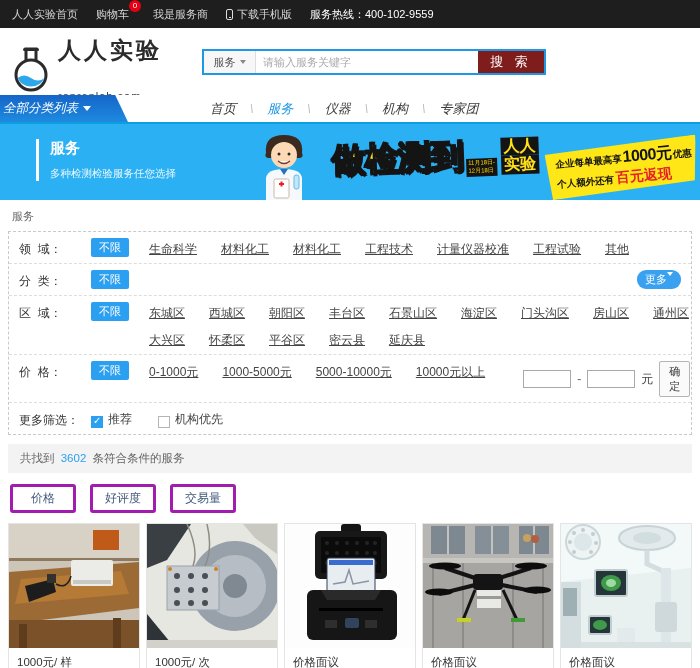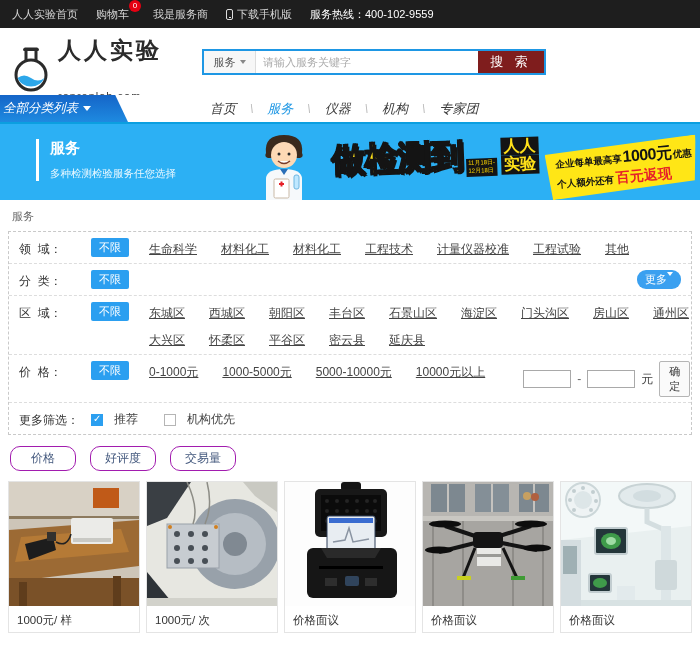--- a/index.html
+++ b/index.html
@@ -83,32 +83,32 @@
   .f-line + .f-line { margin-top: 7px; }
   .more-btn { margin-left: auto; background: #3aa0f0; color: #fff; font-size: 11px; padding: 2px 8px; border-radius: 9px;
               cursor: pointer; display: flex; align-items: flex-start; flex-shrink: 0; }
   .tri-down-xs { width: 0; height: 0; border-left: 3px solid transparent; border-right: 3px solid transparent; border-top: 4px solid #fff; }
   .price-extra { display: flex; align-items: center; gap: 6px; margin-left: 14px; padding-top: 0; }
   .p-input { width: 48px; height: 18px; border: 1px solid #a9a9a9; font-size: 11px; padding: 0 3px; outline: none; }
   .p-dash { color: #666; }
   .p-unit { color: #444; }
   .confirm-btn { border: 1px solid #b5b5b5; background: #fafafa; color: #333; font-size: 11px; padding: 2px 9px;
                  border-radius: 2px; cursor: pointer; font-family: Liberation Sans, sans-serif; }
-  .cb-item { display: flex; align-items: center; gap: 11px; margin-right: 26px; padding-top: 2px; cursor: pointer; }
+  .cb-item { display: flex; align-items: flex-end; gap: 5px; margin-right: 26px; padding-top: 2px; cursor: pointer; }
   .cb { width: 12px; height: 12px; border: 1px solid #b5b5b5; background: #fff; display: inline-block; position: relative; }
   .cb.checked { background: #2b9ff0; border-color: #2b9ff0; }
   .cb.checked::after { content: "✓"; position: absolute; left: 1px; top: -2px; color: #fff; font-size: 10px; }
   .cb-label { color: #444; }
 
   .results-bar { background: #f3f3f3; padding: 7px 12px; font-size: 11.5px; color: #666; margin-top: 9px; }
   .res-count { color: #2b9ff0; padding: 0 3px; }
 
   .sort-row { display: flex; gap: 14px; padding: 11px 2px 10px; }
-  .sort-btn { border: 1px solid #a21caf; color: #44597e; background: #fff; font-size: 12px; width: 66px;
-              padding: 3px 0; text-align: center; border-radius: 10px; cursor: pointer; font-family: inherit; }
+  .sort-btn { border: 3px solid #a21caf; color: #44597e; background: #fff; font-size: 12px; width: 66px;
+              padding: 3px 0; text-align: center; border-radius: 3px; cursor: pointer; font-family: inherit; }
 
   .cards { display: flex; gap: 6px; }
   .card { width: 132px; border: 1px solid #e4e4e4; background: #fff; cursor: pointer; flex-shrink: 0; }
   .card-img { display: block; width: 130px; height: 124px; }
   .card-body { padding: 7px 8px 0; }
   .c-price { font-size: 11.5px; color: #333; margin-bottom: 4px; }
 </style>
 </head>
 <body>
 
@@ -285,20 +285,25 @@
           <span class="cb checked"></span>
           <span class="cb-label">推荐</span>
         </span>
         <span class="cb-item">
           <span class="cb"></span>
           <span class="cb-label">机构优先</span>
         </span>
       </div>
     </div>
 
+    <div class="results-bar">
+      <span>共找到</span>
+      <span class="res-count">3602</span>
+      <span>条符合条件的服务</span>
+    </div>
 
     <div class="sort-row">
       <button class="sort-btn">价格</button>
       <button class="sort-btn">好评度</button>
       <button class="sort-btn">交易量</button>
     </div>
 
     <div class="cards">
 
       <div class="card">

